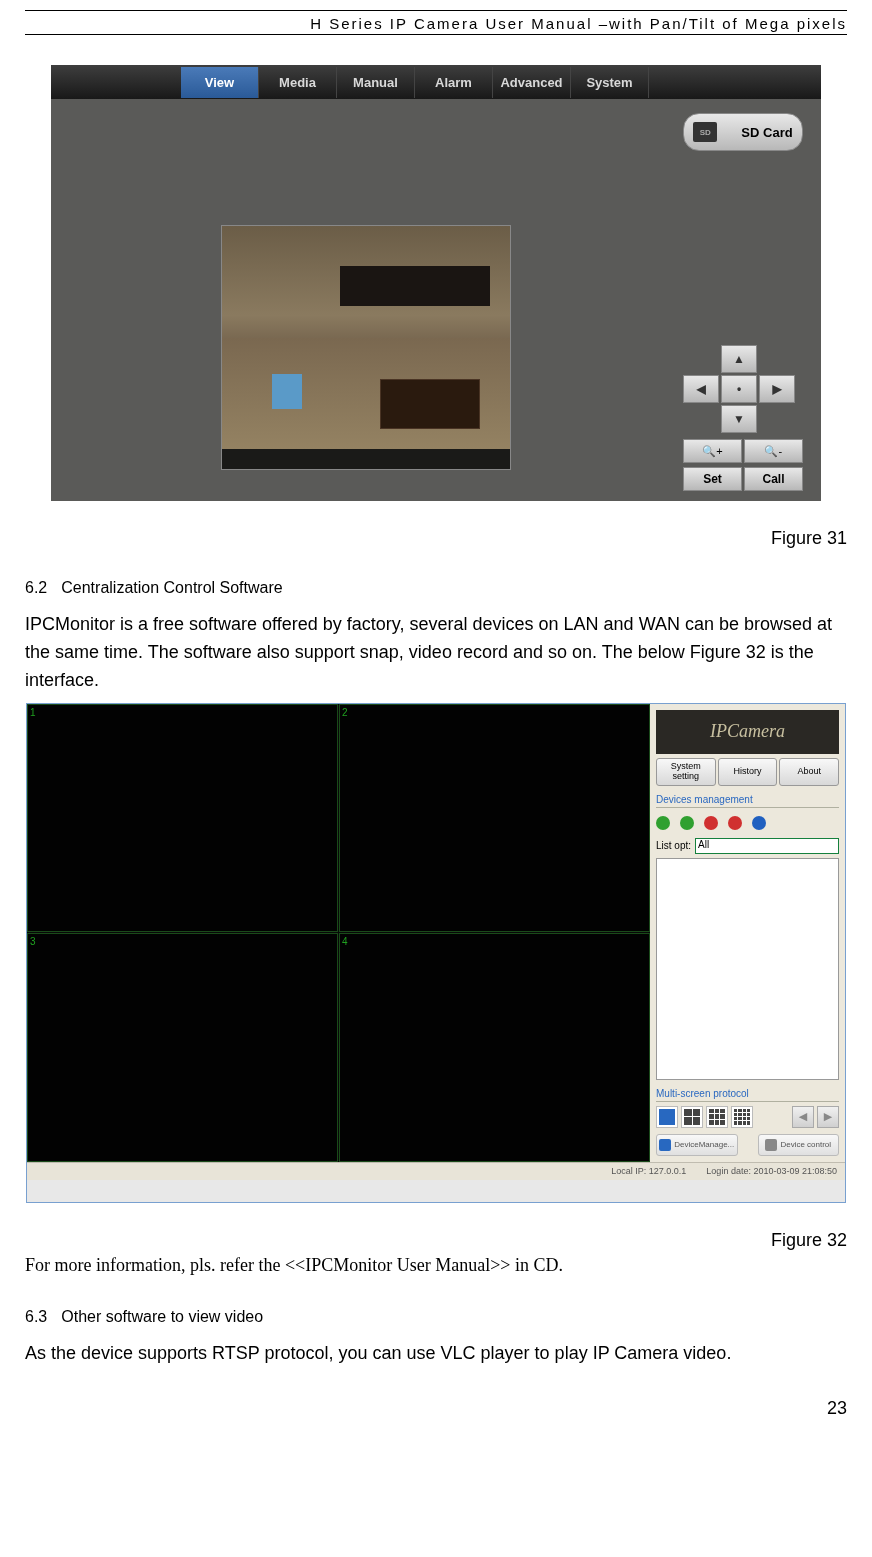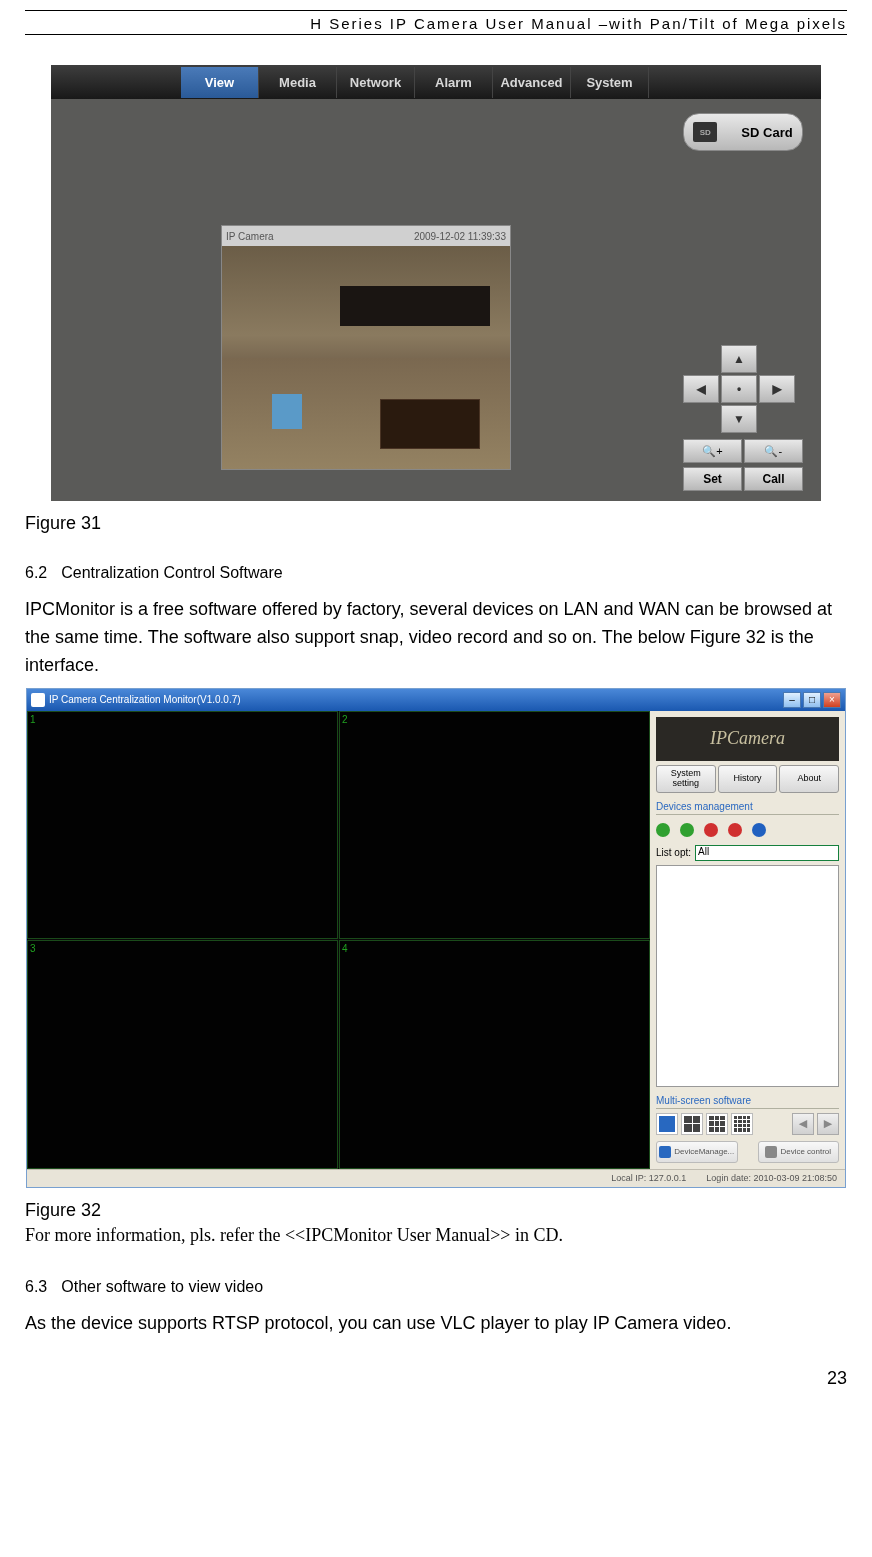--- a/index.html
+++ b/index.html
@@ -160,23 +160,23 @@
     .setcall-row { display: flex; gap: 2px; }
     .setcall-btn {
       flex: 1;
       background: linear-gradient(#e8e8e8, #b8b8b8);
       border: 1px solid #888;
       height: 24px;
       display: flex; align-items: center; justify-content: center;
       font-size: 12px; font-weight: bold;
     }
     .figure-caption {
-      text-align: left;
+      text-align: right;
       font-size: 18px;
-      margin: 12px 0 30px 0;
+      margin: 27px 0 30px 0;
     }
     .section-heading {
       font-size: 16px;
       font-weight: normal;
       margin-bottom: 14px;
     }
     .section-num { margin-right: 14px; }
     .body-text {
       font-size: 18px;
       line-height: 1.55;
@@ -364,34 +364,30 @@
 <body>
 
 <div class="header-line"></div>
 <div class="page-header">H Series IP Camera User Manual –with Pan/Tilt of Mega pixels</div>
 
 <div class="camera-ui">
   <div class="camera-nav">
     <div class="nav-spacer-left"></div>
     <div class="nav-tab active">View</div>
     <div class="nav-tab">Media</div>
-    <div class="nav-tab">Network</div>
+    <div class="nav-tab">Manual</div>
     <div class="nav-tab">Alarm</div>
     <div class="nav-tab">Advanced</div>
     <div class="nav-tab">System</div>
   </div>
   <div class="sd-card-btn">
     <div class="sd-icon">SD</div>
     <span>SD Card</span>
   </div>
   <div class="video-area">
-    <div class="video-titlebar">
-      <span>IP Camera</span>
-      <span>2009-12-02 11:39:33</span>
-    </div>
     <div class="video-content">
       <div class="room-floor"></div>
       <div class="room-couch"></div>
       <div class="room-table"></div>
       <div class="room-stool"></div>
     </div>
   </div>
   <div class="ptz-controls">
     <div class="ptz-grid">
       <div class="ptz-empty"></div>
@@ -415,31 +411,20 @@
   </div>
 </div>
 <div class="figure-caption">Figure 31</div>
 
 <h2 class="section-heading">
   <span class="section-num">6.2</span><span>Centralization Control Software</span>
 </h2>
 <p class="body-text">IPCMonitor is a free software offered by factory, several devices on LAN and WAN can be browsed at the same time. The software also support snap, video record and so on. The below Figure 32 is the interface.</p>
 
 <div class="ipc-monitor">
-  <div class="ipc-titlebar">
-    <div class="ipc-title">
-      <div class="ipc-title-icon"></div>
-      <span>IP Camera Centralization Monitor(V1.0.0.7)</span>
-    </div>
-    <div class="ipc-winbtns">
-      <div class="ipc-winbtn">–</div>
-      <div class="ipc-winbtn">□</div>
-      <div class="ipc-winbtn close">×</div>
-    </div>
-  </div>
   <div class="ipc-body">
     <div class="video-grid">
       <div class="video-cell">
           <span class="cell-num">1</span>
         </div>
       <div class="video-cell">
           <span class="cell-num">2</span>
         </div>
       <div class="video-cell">
           <span class="cell-num">3</span>
@@ -461,21 +446,21 @@
         <div class="dev-icon" style="background:#30a030"></div>
         <div class="dev-icon" style="background:#d03030"></div>
         <div class="dev-icon" style="background:#d03030"></div>
         <div class="dev-icon" style="background:#2060c0"></div>
       </div>
       <div class="listopt-row">
         <span>List opt:</span>
         <div class="listopt-select">All</div>
       </div>
       <div class="device-list"></div>
-      <div class="section-lbl">Multi-screen software</div>
+      <div class="section-lbl">Multi-screen protocol</div>
       <div class="ms-grid">
         <div class="ms-btn c1 active">
             <span></span>
           </div>
         <div class="ms-btn c4">
             <span></span>
             <span></span>
             <span></span>
             <span></span>
           </div>

